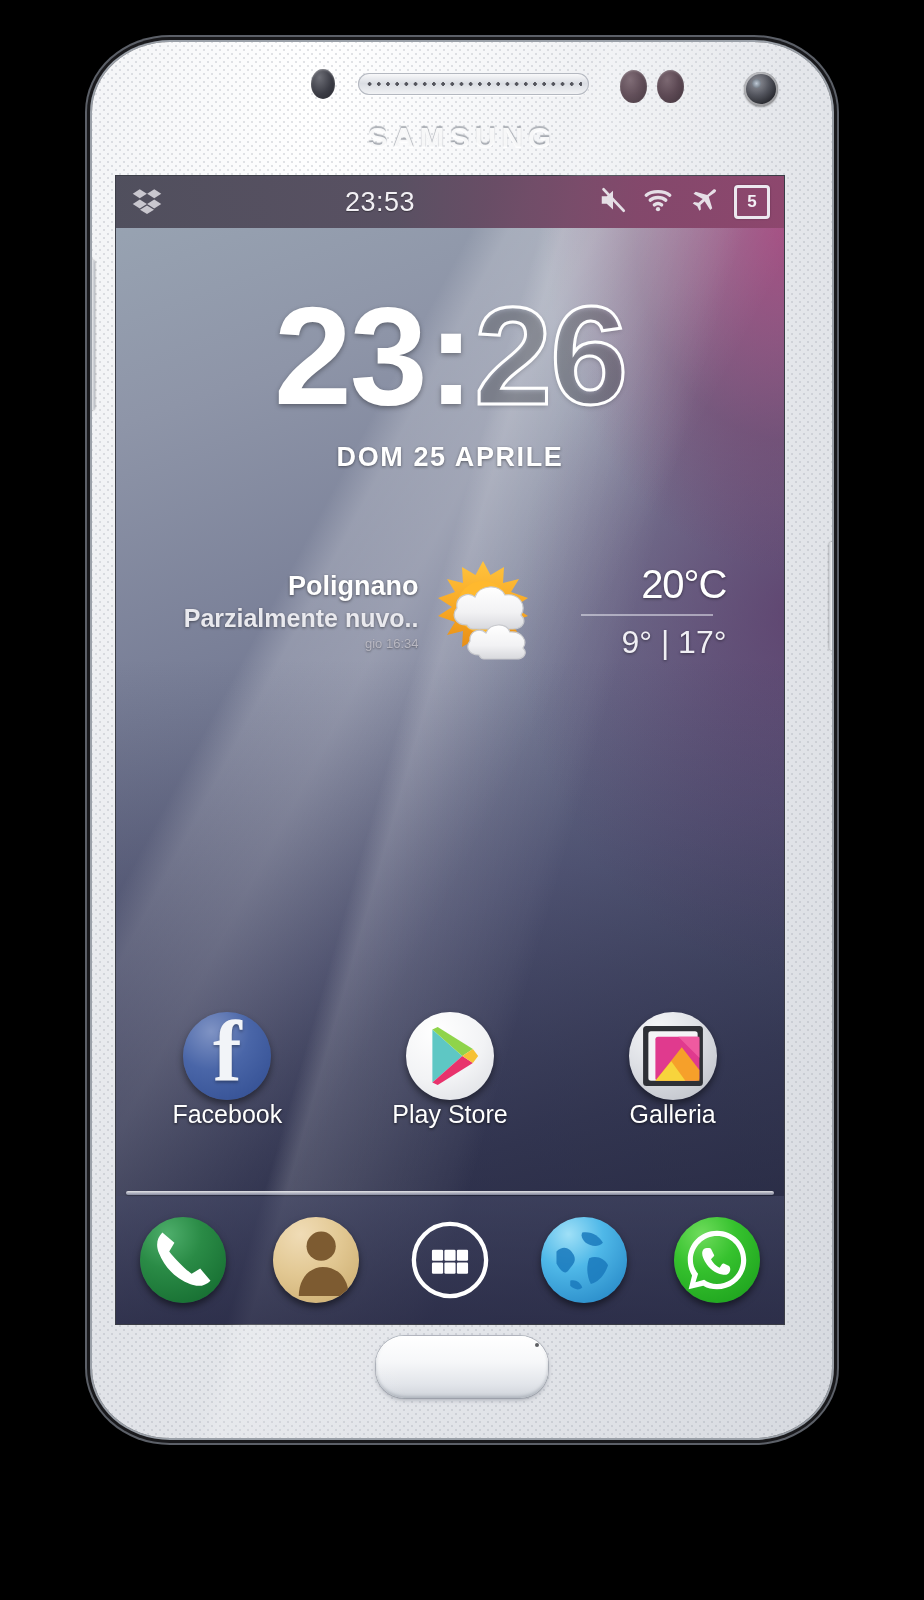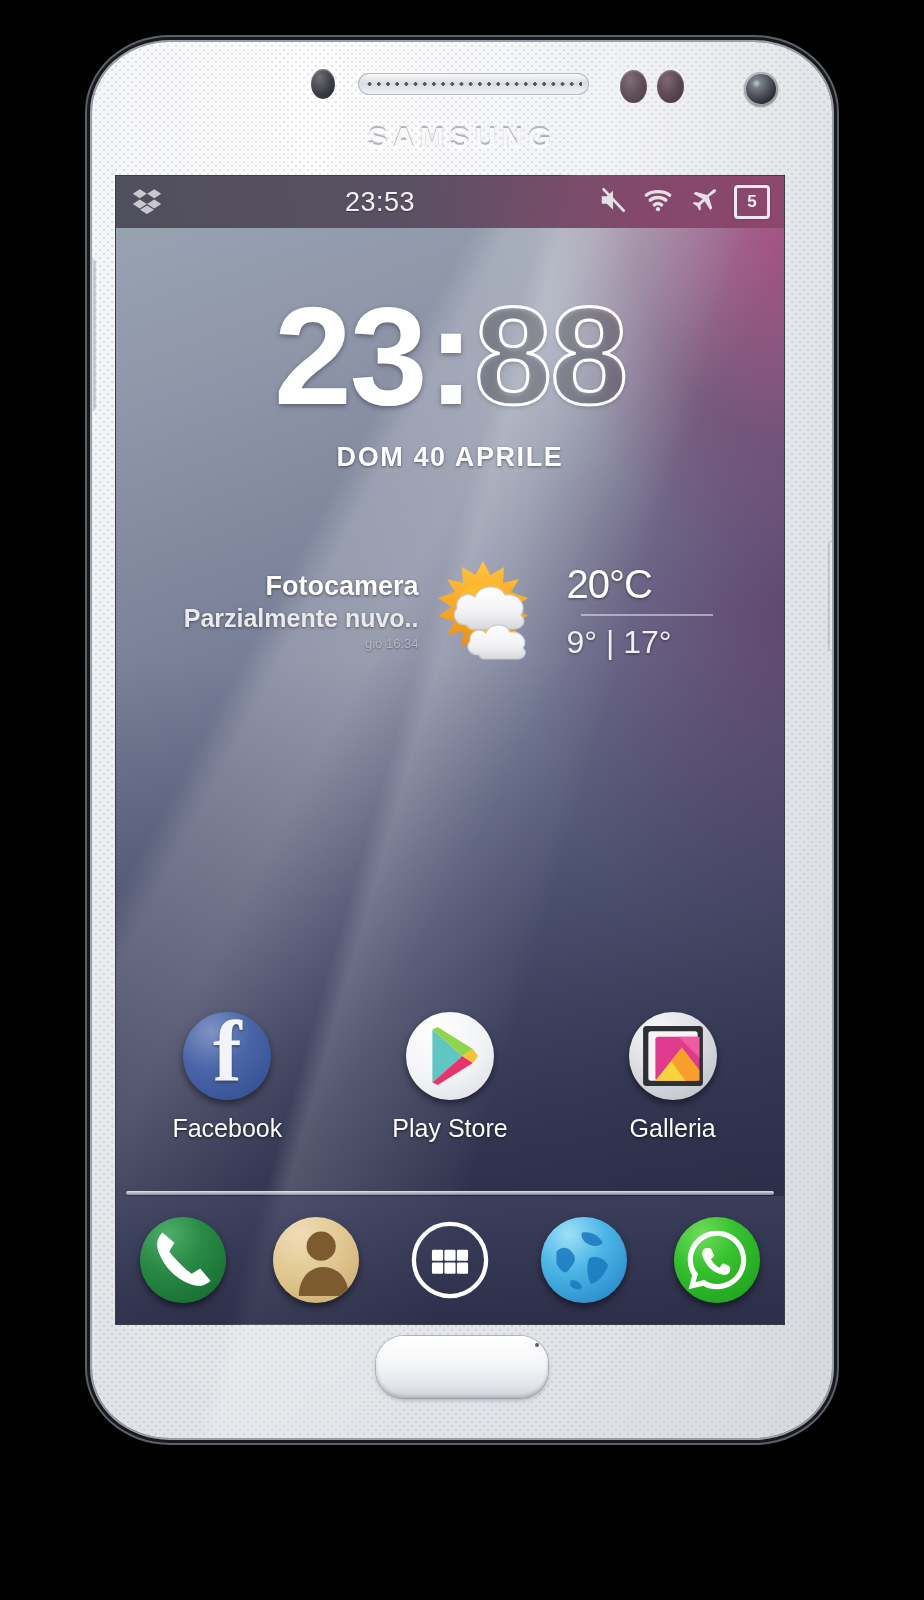--- a/index.html
+++ b/index.html
@@ -139,32 +139,32 @@
   
   #weather{position:absolute;left:0;right:0;top:375px;z-index:3;
       display:flex;align-items:center;justify-content:center;gap:0;}
   #w-left{text-align:right;width:245px;padding-right:10px;}
   #w-city{color:#ffffff;font-size:27px;font-weight:700;text-shadow:0 1px 3px rgba(0,0,0,.5);}
   #w-cond{color:#e9e9ee;font-size:25px;font-weight:700;margin-top:2px;
       text-shadow:0 1px 3px rgba(0,0,0,.45);}
   #w-updated{color:#b9b8c2;font-size:13px;margin-top:3px;text-shadow:0 1px 2px rgba(0,0,0,.4);}
 
   #w-icon{position:relative;width:120px;height:120px;flex:0 0 120px;}
-  #w-right{width:160px;padding-left:18px;text-align:left;}
+  #w-right{width:160px;padding-left:18px;text-align:right;}
   #w-temp{color:#ffffff;font-size:40px;font-weight:400;letter-spacing:-1px;
       text-shadow:0 1px 3px rgba(0,0,0,.45);}
   #w-div{height:2px;background:rgba(230,230,238,.55);margin:7px 14px 8px;}
   #w-range{color:#f0eff4;font-size:32px;text-shadow:0 1px 3px rgba(0,0,0,.45);}
 
   
   #appgrid{position:absolute;left:0;right:0;top:836px;display:flex;z-index:3;}
   .app{flex:1;text-align:center;}
   .app-icon{width:88px;height:88px;margin:0 auto;border-radius:50%;position:relative;
       box-shadow:0 4px 7px rgba(0,0,0,.45);overflow:hidden;}
-  .app-label{margin-top:14px;color:#ffffff;font-size:25px;
+  .app-label{color:#ffffff;font-size:25px;
       text-shadow:0 1px 3px rgba(0,0,0,.65);}
 
   
   .ic-facebook{background:radial-gradient(circle at 32% 22%, #7f93c4 0%, #4a66a8 42%, #2f4b8f 100%);}
   .ic-facebook:after{content:"f";position:absolute;left:0;right:0;top:-10px;
       font-family:"Liberation Serif",serif;font-weight:700;font-size:86px;color:#f2f4f8;
       text-align:center;text-shadow:0 2px 3px rgba(0,0,0,.3);}
   
   .ic-camera{background:radial-gradient(circle at 30% 22%, #d7d9dc 0%, #9ea2a8 24%, #45474d 52%, #1c1d21 100%);}
   .ic-camera:before{content:"";position:absolute;left:24%;top:24%;width:58%;height:58%;border-radius:50%;
@@ -256,28 +256,28 @@
             <svg width="32" height="30" viewBox="0 0 24 24">
               <path d="M21.5 4.0 C21.0 3.3 20.0 3.2 19.3 3.8 L14.6 7.9 L5.3 5.4 L3.6 6.9 L11.0 11.1 L7.6 14.2 L4.2 13.6 L3.0 14.7 L6.6 16.9 L8.3 20.6 L9.5 19.5 L9.2 16.0 L12.5 12.9 L17.0 20.0 L18.6 18.5 L15.8 9.4 L20.8 5.9 C21.5 5.4 21.9 4.7 21.5 4.0 Z" fill="#eeecf1"></path>
             </svg>
           </span>
           <span id="notif-count">5</span>
         </div>
       </div>
 
       <div id="clock-widget">
         <div id="clock-row">
-          <span id="clock-hh">23</span><span id="clock-sep">:</span><span id="clock-mm">88</span>
-        </div>
-        <div id="clock-date">DOM 40 APRILE</div>
+          <span id="clock-hh">23</span><span id="clock-sep">:</span><span id="clock-mm">26</span>
+        </div>
+        <div id="clock-date">DOM 25 APRILE</div>
       </div>
 
       <div id="weather">
         <div id="w-left">
-          <div id="w-city">Fotocamera</div>
+          <div id="w-city">Polignano</div>
           <div id="w-cond">Parzialmente nuvo..</div>
           <div id="w-updated">gio 16:34</div>
         </div>
 
         <div id="w-icon">
           <svg class="glyph-svg" viewBox="0 0 120 120">
             <defs>
               <linearGradient id="sunG" x1="0" y1="0" x2="0" y2="1">
                 <stop offset="0%" stop-color="#ffc33d"></stop>
                 <stop offset="55%" stop-color="#f7a623"></stop>

